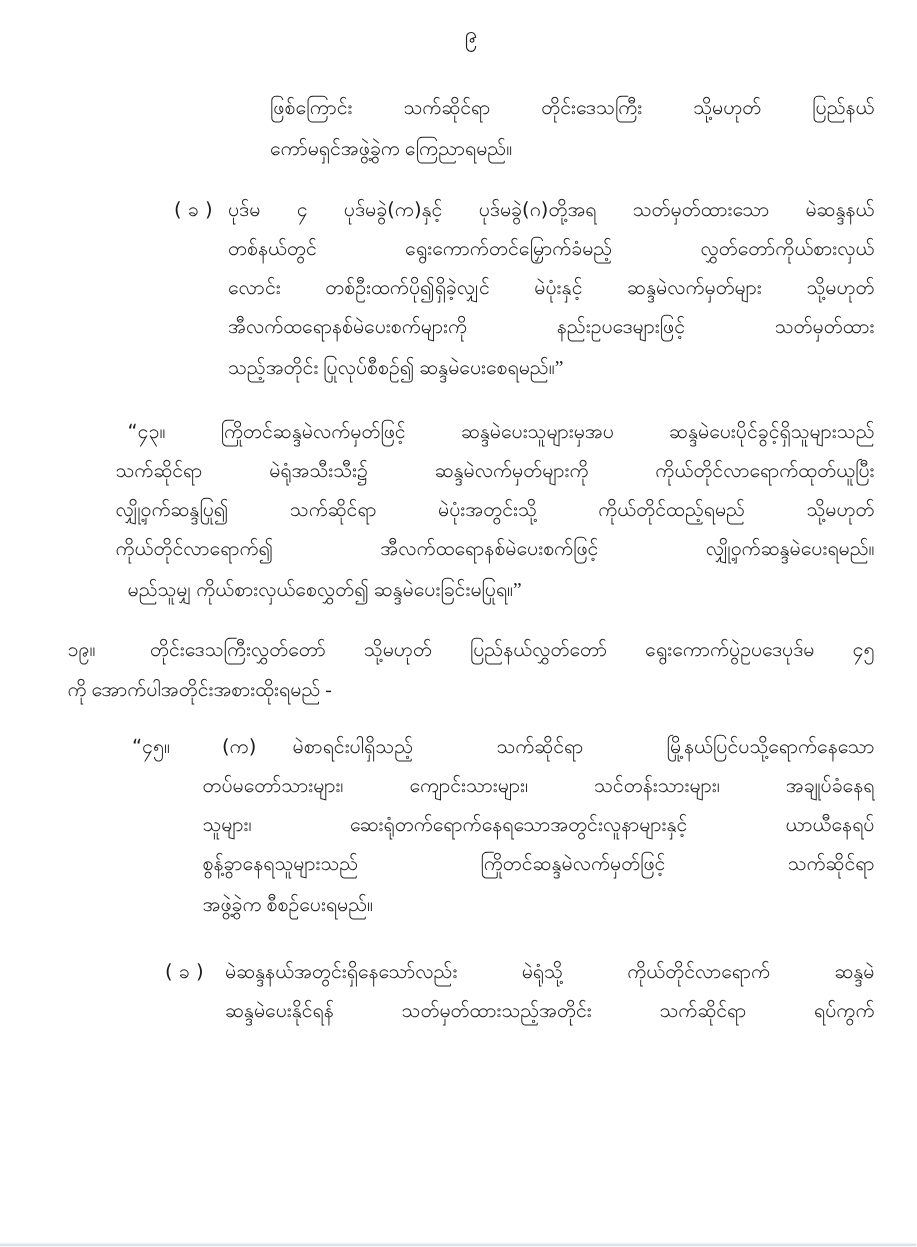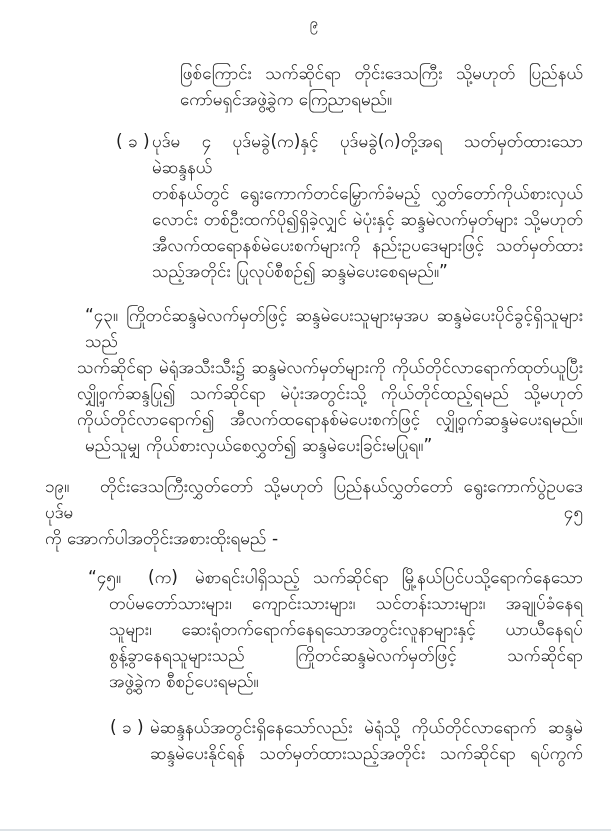--- a/index.html
+++ b/index.html
@@ -6,27 +6,27 @@
   body {
     width: 611px; height: 831px;
     background: #ffffff;
     color: #1c1c1c;
     font-family: "DejaVu Sans", "Liberation Sans", sans-serif;
     overflow: hidden;
     position: relative;
   }
   .page { padding: 10px 28px 0 45px; box-sizing: border-box; }
   .line {
-    font-size: 17px;
+    font-size: 13px;
     line-height: 26px;
     text-align: justify;
     text-align-last: justify;
     -moz-text-align-last: justify;
   }
-  .line.left { text-align: right; text-align-last: left; -moz-text-align-last: left; }
+  .line.left { text-align: right; text-align-last: left; font-family: Liberation Serif, serif; -moz-text-align-last: left; }
   .pageno { text-align: center; font-size: 15px; line-height: 26px; }
 
   .block-continuation { margin: 24px 0 0 135px; }
 
   .block-kha { position: relative; }
   .block-kha1 { margin-top: 16px; margin-left: 107px; }
   .block-kha1 .marker { position: absolute; left: -36px; top: 0; }
   .block-kha2 { margin-top: 20px; margin-left: 105px; }
   .block-kha2 .marker { position: absolute; left: -40px; top: 0; }
 
@@ -36,21 +36,21 @@
 
   .block-quote43 { margin-top: 18px; }
   .q-first43 { margin-left: 40px; }
   .q-cont43 { margin-left: 32px; }
   .q-last43 { margin-left: 40px; }
 
   .block-quote45 { margin-top: 13px; }
   .q45-first { margin-left: 43px; }
   .qnum { display: inline-block; width: 60px; }
   .qka { display: inline-block; width: 47px; }
-  .q-cont45 { margin-left: 64px; }
+  .q-cont45 { margin-left: 90px; }
 
   .bottom-edge {
     position: absolute; bottom: 0; left: 0;
     width: 100%; height: 2px;
     background: #dde2e6;
   }
 </style>
 </head>
 <body>
 

